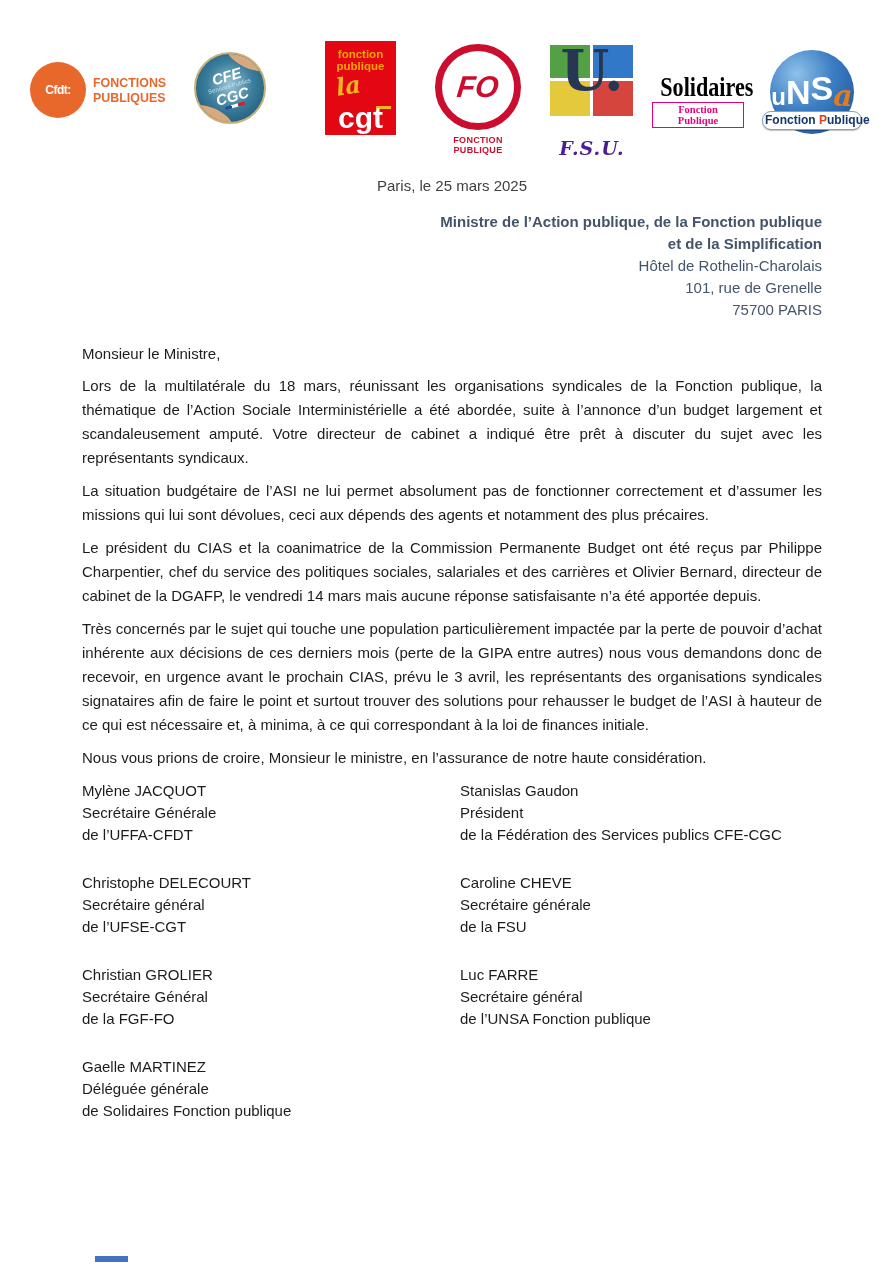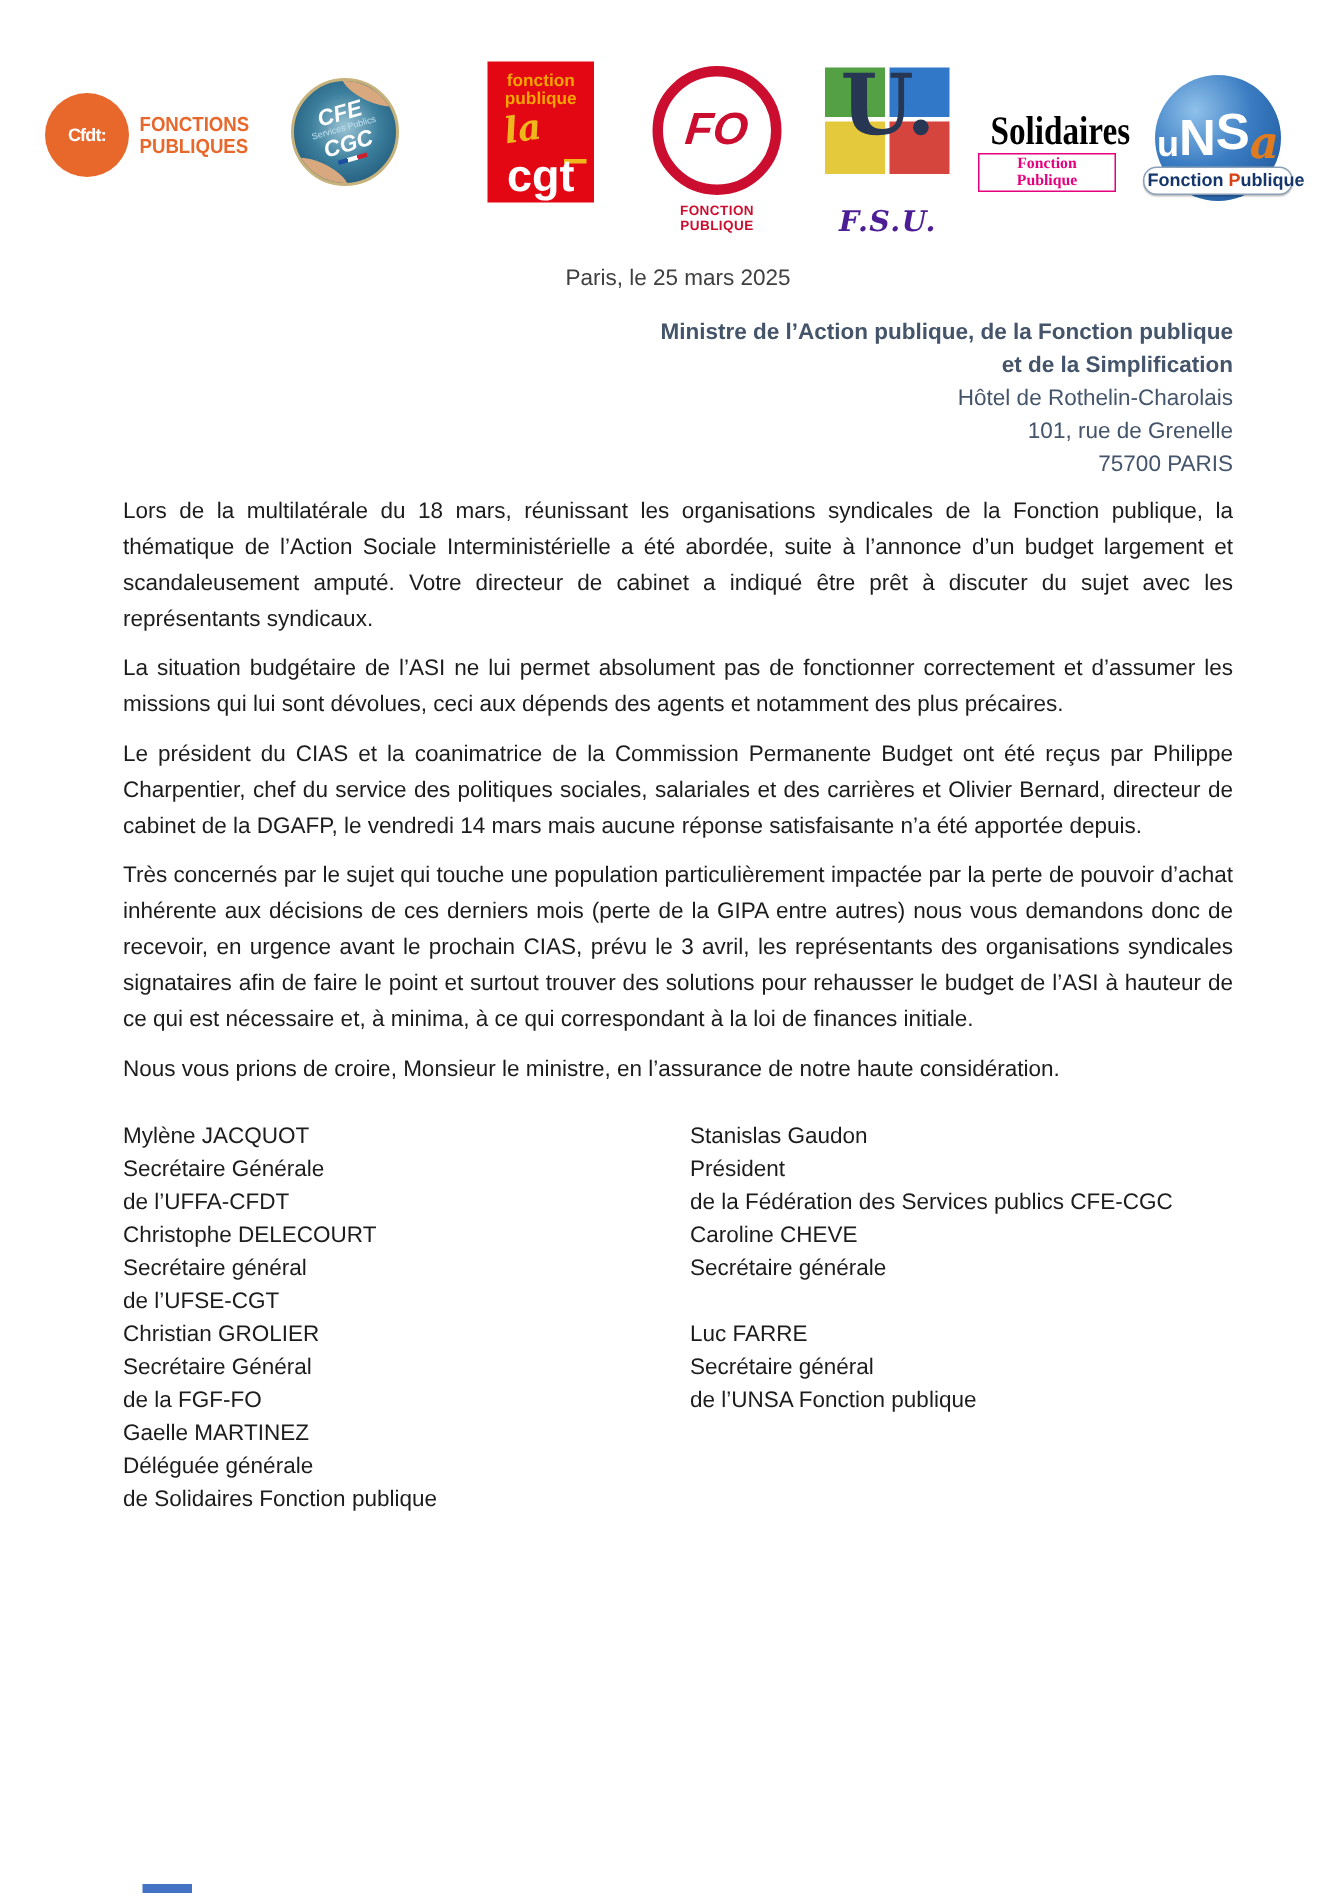--- a/index.html
+++ b/index.html
@@ -98,22 +98,22 @@
 
   
   .content{position:absolute;left:82px;right:62px;top:176px;color:#1c1c1c;font-size:15px;}
   .dateline{text-align:center;line-height:20px;color:#404040;}
   .recipient{margin-top:15px;text-align:right;color:#44546a;line-height:22px;}
   .recipient .bold{font-weight:bold;}
   .salutation{margin-top:21px;line-height:24px;}
   .para{margin:8px 0 9px 0;line-height:24px;text-align:justify;}
   .closing{margin-top:9px;line-height:24px;}
 
-  .signatures{margin-top:22px;display:grid;grid-template-columns:378px auto;
-    line-height:22px;}
+  .signatures{margin-top:10px;display:grid;grid-template-columns:378px auto;
+    row-gap:26px;line-height:22px;}
   .sig-block{white-space:nowrap;}
 
   
   .bottom-mark{position:absolute;left:95px;top:1256px;width:33px;height:6px;background:#4472c4;}
 </style>
 </head>
 <body>
 
 <div class="page">
 
@@ -192,20 +192,21 @@
     <div class="dateline">Paris, le 25 mars 2025</div>
 
     <div class="recipient">
       <div class="bold">Ministre de l’Action publique, de la Fonction publique</div>
       <div class="bold">et de la Simplification</div>
       <div>Hôtel de Rothelin-Charolais</div>
       <div>101, rue de Grenelle</div>
       <div>75700 PARIS</div>
     </div>
 
+    <div class="salutation">Monsieur le Ministre,</div>
 
     <p class="para">Lors de la multilatérale du 18 mars, réunissant les organisations syndicales de la Fonction publique, la thématique de l’Action Sociale Interministérielle a été abordée, suite à l’annonce d’un budget largement et scandaleusement amputé. Votre directeur de cabinet a indiqué être prêt à discuter du sujet avec les représentants syndicaux.</p>
     <p class="para">La situation budgétaire de l’ASI ne lui permet absolument pas de fonctionner correctement et d’assumer les missions qui lui sont dévolues, ceci aux dépends des agents et notamment des plus précaires.</p>
     <p class="para">Le président du CIAS et la coanimatrice de la Commission Permanente Budget ont été reçus par Philippe Charpentier, chef du service des politiques sociales, salariales et des carrières et Olivier Bernard, directeur de cabinet de la DGAFP, le vendredi 14 mars mais aucune réponse satisfaisante n’a été apportée depuis.</p>
     <p class="para">Très concernés par le sujet qui touche une population particulièrement impactée par la perte de pouvoir d’achat inhérente aux décisions de ces derniers mois (perte de la GIPA entre autres) nous vous demandons donc de recevoir, en urgence avant le prochain CIAS, prévu le 3 avril, les représentants des organisations syndicales signataires afin de faire le point et surtout trouver des solutions pour rehausser le budget de l’ASI à hauteur de ce qui est nécessaire et, à minima, à ce qui correspondant à la loi de finances initiale.</p>
 
     <div class="closing">Nous vous prions de croire, Monsieur le ministre, en l’assurance de notre haute considération.</div>
 
     <div class="signatures">
       <div class="sig-block">
@@ -219,20 +220,21 @@
         <div>de la Fédération des Services publics CFE-CGC</div>
       </div>
       <div class="sig-block">
         <div>Christophe DELECOURT</div>
         <div>Secrétaire général</div>
         <div>de l’UFSE-CGT</div>
       </div>
       <div class="sig-block">
         <div>Caroline CHEVE</div>
         <div>Secrétaire générale</div>
+        <div>de la FSU</div>
       </div>
       <div class="sig-block">
         <div>Christian GROLIER</div>
         <div>Secrétaire Général</div>
         <div>de la FGF-FO</div>
       </div>
       <div class="sig-block">
         <div>Luc FARRE</div>
         <div>Secrétaire général</div>
         <div>de l’UNSA Fonction publique</div>

